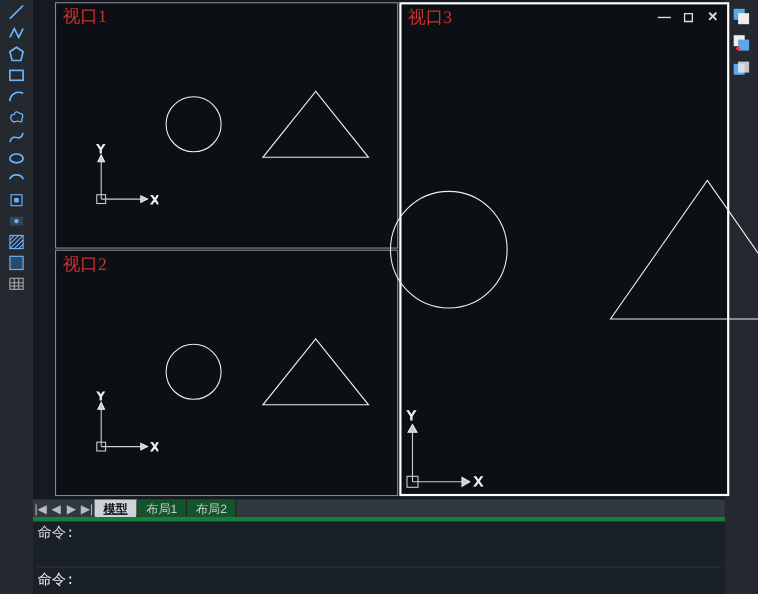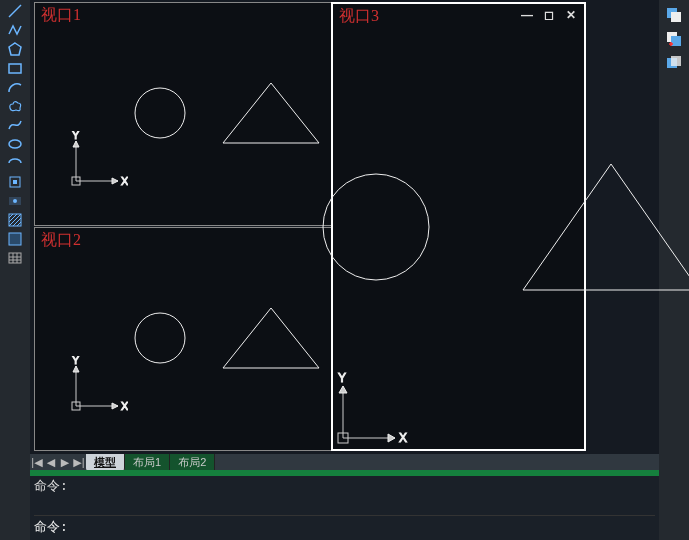--- a/index.html
+++ b/index.html
@@ -38,20 +38,21 @@
     cursor: pointer;
   }
   .workspace {
     position: absolute;
     left: 30px; top: 0; right: 30px; height: 454px;
   }
   .viewport {
     position: absolute;
     background: #0c0f14;
     border: 1px solid #888;
+    margin-left: 16px;
   }
   .viewport.active { border: 2px solid #fff; }
   .vp-label {
     position: absolute; left: 6px; top: 2px;
     color: #d03030; font-size: 16px;
     font-family: "SimSun", serif;
   }
   .win-controls {
     position: absolute; right: 6px; top: 4px;
     display: flex; gap: 8px;
@@ -77,21 +78,21 @@
     border-right: 1px solid #222;
   }
   .tabbar .tab.active {
     background: #cdd3d9; color: #111; font-weight: bold;
     border-radius: 0 0 3px 3px;
     text-decoration: underline;
   }
   .cmdpanel {
     position: absolute; left: 30px; right: 30px; top: 470px; bottom: 0;
     background: #1a2028;
-    border-top: 6px solid #15803d;
+    border-top: 4px solid #15803d;
     font-family: "SimSun", "Courier New", monospace;
     font-size: 13px;
     padding: 2px 4px;
     display: flex; flex-direction: column;
   }
   .cmdpanel .history {
     flex: 1; overflow: hidden;
   }
   .cmdpanel .history div { white-space: nowrap; color: #ddd; line-height: 18px; }
   .cmdpanel .inputrow {
@@ -249,21 +250,21 @@
       <line x1="8" y1="50" x2="50" y2="50" stroke="#ccc"></line>
         <polygon points="50,50 44,47 44,53" fill="#ccc"></polygon>
       <line x1="8" y1="50" x2="8" y2="10" stroke="#ccc"></line>
         <polygon points="8,10 5,16 11,16" fill="#ccc"></polygon>
       <rect x="4" y="46" width="8" height="8" stroke="#ccc" fill="none"></rect>
       <text x="53" y="54" fill="#ccc" font-size="11">X</text>
       <text x="4" y="8" fill="#ccc" font-size="11">Y</text>
     </svg>
   </div>
 
-  <div class="viewport active" style="left:301px; top:2px; width:255px; height:449px;">
+  <div class="viewport active" style="left:317px; top:2px; width:300px; height:449px;">
     <div class="vp-label">视口3</div>
     <div class="win-controls">
       <span>—</span>
       <span>◻</span>
       <span>✕</span>
     </div>
     <svg class="shape-circle" style="left:-12px; top:168px;" width="110" height="110">
         <circle cx="55" cy="55" r="53" stroke="#eee" fill="none"></circle>
       </svg>
     <svg class="shape-triangle" style="left:188px; top:158px;" width="180" height="130">

